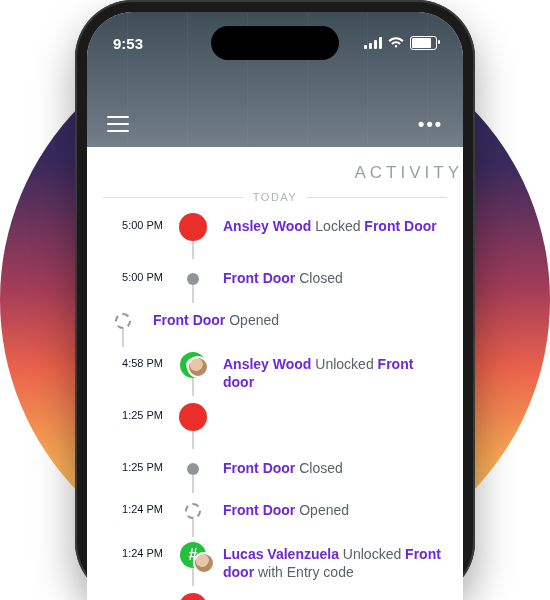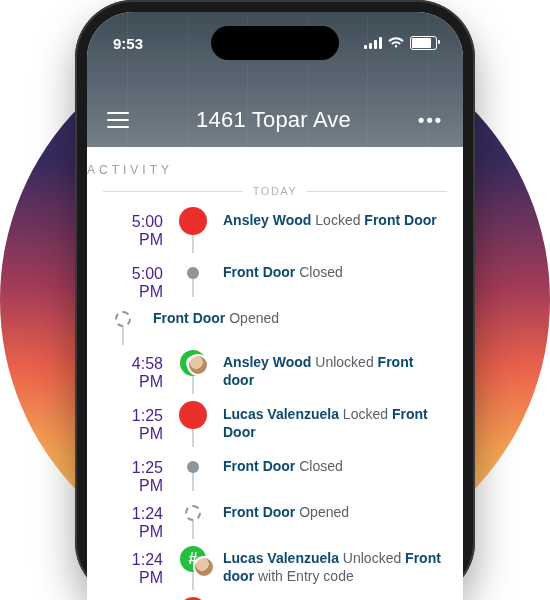--- a/index.html
+++ b/index.html
@@ -21,38 +21,38 @@
   .wifi svg{display:block}
   .batt{width:25px;height:12px;border:1.5px solid #fff;border-radius:3px;position:relative;}
   .batt::after{content:"";position:absolute;right:-4px;top:3px;width:2px;height:4px;background:#fff;border-radius:1px;}
   .batt i{position:absolute;left:1px;top:1px;bottom:1px;width:19px;background:#fff;border-radius:1px;}
   .appbar{position:absolute;left:0;right:0;bottom:14px;display:flex;align-items:center;justify-content:space-between;padding:0 20px;color:#fff;}
   .hamburger{width:22px;height:16px;display:flex;flex-direction:column;justify-content:space-between;}
   .hamburger i{height:2px;background:#fff;border-radius:1px;display:block;}
   .title{font-size:22px;font-weight:400;letter-spacing:.2px;}
   .more{letter-spacing:2px;font-weight:700;font-size:18px;line-height:1;}
   .content{padding:16px 0 0;}
-  .section-head{text-align:left;color:#9aa1a6;font-size:12px;letter-spacing:4px;font-weight:500;margin-bottom:8px;}
+  .section-head{text-align:right;color:#9aa1a6;font-size:17px;letter-spacing:4px;font-weight:500;margin-bottom:8px;}
   .day-label{display:flex;align-items:center;gap:10px;padding:0 16px;margin-bottom:6px;}
   .day-label .line{flex:1;height:1px;background:#d9dde0;}
   .day-label span{color:#aeb4b8;font-size:11px;letter-spacing:1.5px;}
   .feed{position:relative;padding:0 20px;}
   .row{display:flex;align-items:flex-start;gap:14px;min-height:52px;}
-  .time{width:56px;text-align:right;color:#4c1d95;font-size:16px;padding-top:10px;flex:0 0 56px;}
+  .time{width:56px;text-align:right;color:#0f172a;font-size:11px;padding-top:10px;flex:0 0 56px;}
   .axis{flex:0 0 32px;display:flex;flex-direction:column;align-items:center;}
   .node{width:24px;height:24px;border-radius:50%;box-sizing:border-box;margin-top:6px;}
   .node.red{background:#ea2f2b;width:28px;height:28px;margin-top:4px;}
   .node.grey{background:#8f969b;width:12px;height:12px;margin-top:12px;}
   .node.dashed{width:16px;height:16px;border:2.5px dashed #8f969b;background:transparent;margin-top:10px;}
   .node.ring{width:26px;height:26px;border:6px solid #23c03c;background:#fff;margin-top:5px;position:relative;}
   .node.hash{width:26px;height:26px;background:#23c03c;color:#fff;display:flex;align-items:center;justify-content:center;font-weight:700;font-size:16px;margin-top:5px;position:relative;}
   .avatar-mini{position:absolute;right:-9px;bottom:-6px;width:18px;height:18px;border-radius:50%;background:radial-gradient(circle at 40% 35%,#e8c7a8 0 40%,#b58b63 42% 100%);border:2px solid #fff;}
   .stem{width:2px;flex:1;background:#cfd4d8;min-height:18px;}
   .text{flex:1;padding-top:8px;font-size:14px;color:#5a6168;line-height:1.3;}
-  .text b{color:#0c4a6e;font-weight:700;}
+  .text b{color:#6d28d9;font-weight:700;}
   .row.compact{min-height:42px;}
 </style>
 </head>
 <body>
 
 <div class="stage">
   <div class="grad-circle"></div>
 
   <div class="phone">
     <div class="screen">
@@ -77,21 +77,20 @@
               </span>
           </div>
         </div>
         <div class="island"></div>
         <div class="appbar">
           <div class="hamburger">
               <i></i>
               <i></i>
               <i></i>
             </div>
-          <div class="title">1461 Topar Ave</div>
           <div class="more">•••</div>
         </div>
       </div>
 
       <div class="content">
         <div class="section-head">ACTIVITY</div>
         <div class="day-label">
           <div class="line"></div>
           <span>TODAY</span>
           <div class="line"></div>
@@ -129,21 +128,20 @@
                 <div class="stem"></div>
               </div>
               <div class="text"><b>Ansley Wood</b> <span>Unlocked</span> <b>Front door</b><span></span></div>
             </div>
             <div class="row">
               <div class="time">1:25 PM</div>
               <div class="axis">
                 <div class="node red"></div>
                 <div class="stem"></div>
               </div>
-              <div class="text"><b>Lucas Valenzuela</b> <span>Locked</span> <b>Front Door</b><span></span></div>
             </div>
             <div class="row compact">
               <div class="time">1:25 PM</div>
               <div class="axis">
                 <div class="node grey"></div>
                 <div class="stem"></div>
               </div>
               <div class="text"><b>Front Door</b> <span>Closed</span></div>
             </div>
             <div class="row compact">

